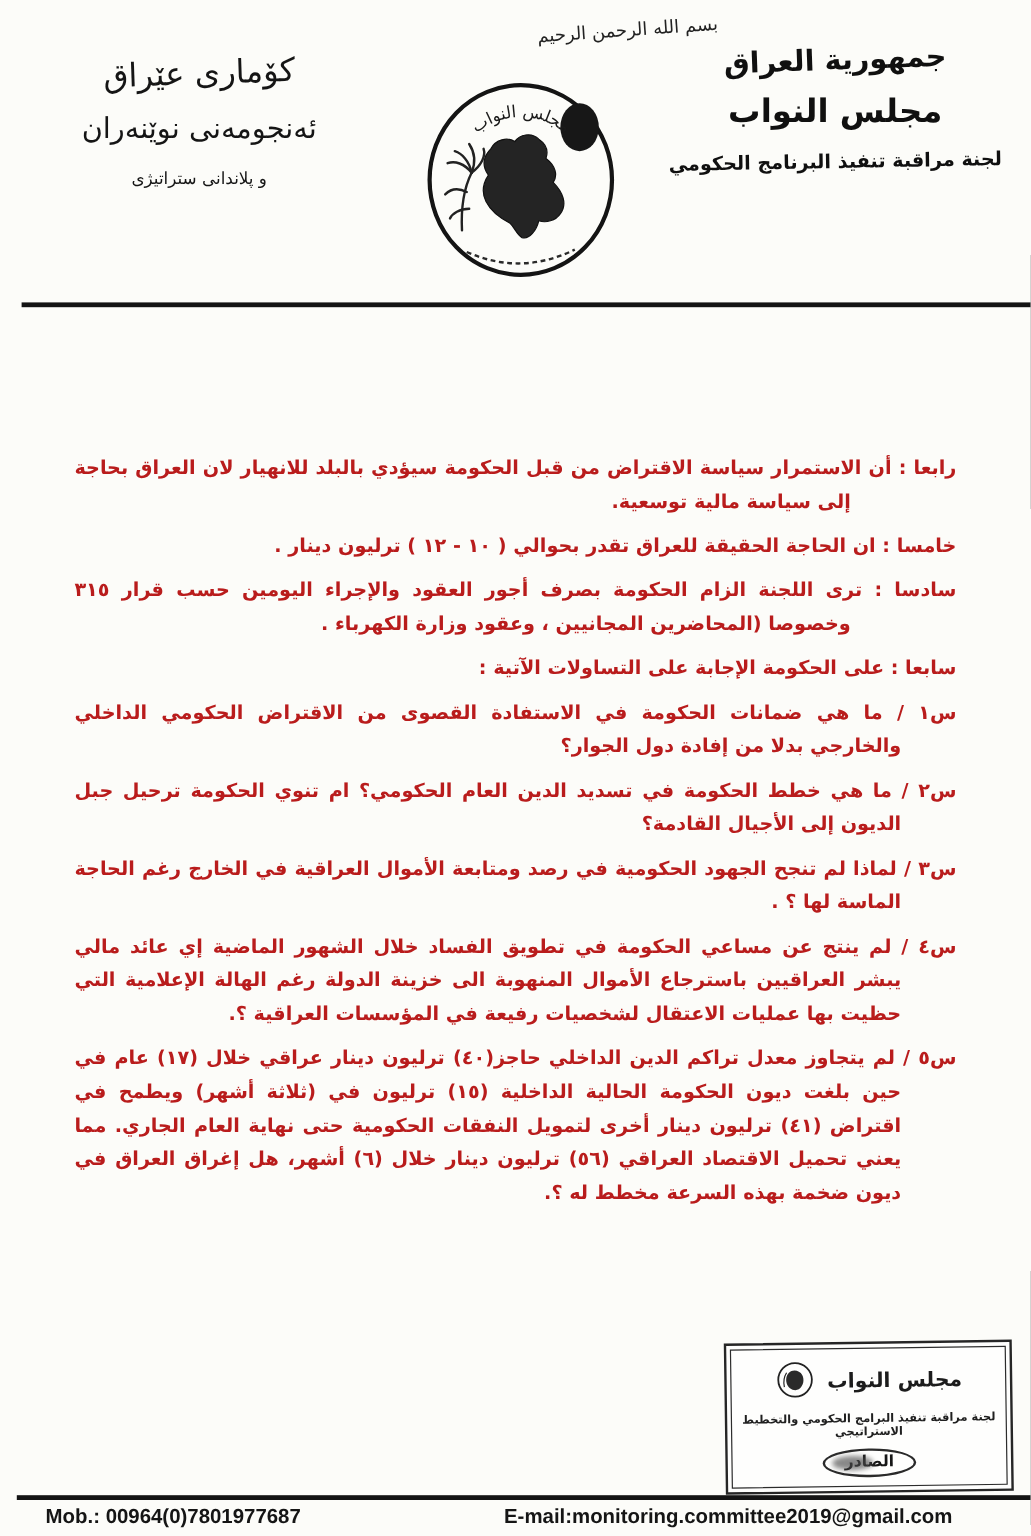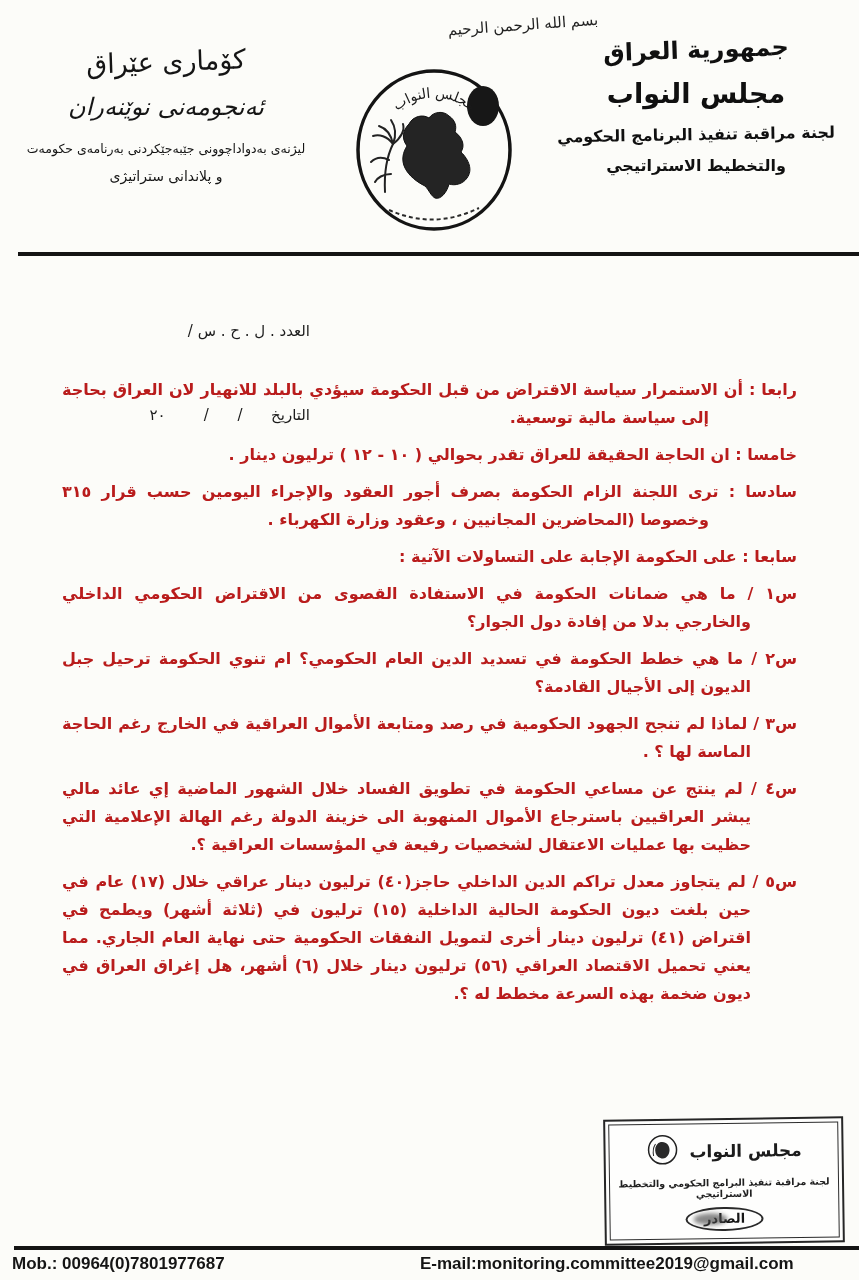--- a/index.html
+++ b/index.html
@@ -3,21 +3,21 @@
 <meta charset="utf-8">
 <style>
   html,body{margin:0;padding:0;background:#888;}
   .page{position:relative;width:859px;height:1280px;margin:0 auto;background:#fcfcf9;
         overflow:hidden;font-family:"DejaVu Sans",sans-serif;color:#1a1a1a;}
   
   .basmala{position:absolute;left:398px;top:16px;width:250px;text-align:center;
            font-size:15px;transform:rotate(-4deg);letter-spacing:.5px;color:#222;}
   .hdr-left{position:absolute;left:14px;top:46px;width:304px;text-align:center;direction:rtl;color:#151515;}
   .hdr-left .l1{font-size:27px;margin-bottom:16px;transform:rotate(-2deg);}
-  .hdr-left .l2{font-size:24px;margin-bottom:20px;font-style:italic;}
+  .hdr-left .l2{font-size:24px;margin-bottom:20px;}
   .hdr-left .l3{font-size:12.5px;margin-bottom:12px;}
   .hdr-left .l4{font-size:14px;}
   .hdr-right{position:absolute;left:540px;top:36px;width:312px;text-align:center;direction:rtl;color:#101010;}
   .hdr-right .l1{font-size:24px;font-weight:bold;margin-bottom:14px;transform:rotate(-2deg);}
   .hdr-right .l2{font-size:27px;font-weight:bold;margin-bottom:16px;}
   .hdr-right .l3{font-size:16px;font-weight:bold;margin-bottom:12px;transform:rotate(-1deg);}
   .hdr-right .l4{font-size:16px;font-weight:bold;}
   .emblem{position:absolute;left:351px;top:62px;}
   .rule-top{position:absolute;left:18px;top:252px;width:841px;height:4px;background:#141414;}
   
@@ -39,34 +39,33 @@
   .stamp-title{font-size:17px;font-weight:bold;color:#1c1c1c;letter-spacing:2px;}
   .stamp-line{font-size:9.5px;font-weight:bold;text-align:center;color:#202020;}
   .stamp-oval{position:relative;border:2px solid #2a2a2a;border-radius:50%;
               padding:0 16px;font-size:13px;font-weight:bold;line-height:20px;color:#161616;}
   .stamp-oval .smudge{position:absolute;left:6px;top:4px;width:34px;height:12px;background:#4a4a4a;
                       border-radius:50%;filter:blur(2px);opacity:.65;}
   
   .rule-bottom{position:absolute;left:14px;top:1246px;width:845px;height:4px;background:#141414;}
   .footer-mob,.footer-email{position:absolute;top:1254px;direction:ltr;
         font-family:"Liberation Sans",sans-serif;font-weight:bold;font-size:17px;color:#151515;}
-  .footer-mob{left:12px;}
+  .footer-mob{left:38px;}
   .footer-email{left:420px;}
 </style>
 </head>
 <body>
 
 <div class="page">
 
   <div class="basmala">بسم الله الرحمن الرحيم</div>
 
   <div class="hdr-left">
     <div class="l1">کۆماری عێراق</div>
     <div class="l2">ئەنجومەنی نوێنەران</div>
-    <div class="l3">لیژنەی بەدواداچوونی جێبەجێکردنی بەرنامەی حکومەت</div>
     <div class="l4">و پلاندانی ستراتیژی</div>
   </div>
 
   <div class="emblem">
     <svg width="166" height="172" viewBox="0 0 166 172" aria-hidden="true">
       <ellipse cx="83" cy="88" rx="76" ry="79" fill="none" stroke="#141414" stroke-width="3.5"></ellipse>
       <ellipse cx="132" cy="44" rx="16" ry="20" fill="#171717"></ellipse>
       <path fill="#242424" stroke="#111" stroke-width="1" d="M58,62 C62,54 72,52 78,56 C82,50 92,48 98,54 C104,58 106,64 104,70
            C112,76 114,84 110,90 C118,98 122,108 116,116 C112,122 104,124 98,122
            C96,130 90,138 84,136 C80,134 78,128 74,124 C66,120 58,114 54,106
@@ -85,29 +84,24 @@
         <textPath href="#sealTopArc" startOffset="50%" text-anchor="middle">مجلس النواب</textPath>
       </text>
       <path d="M38,148 Q83,168 128,146" fill="none" stroke="#2a2a2a" stroke-width="2" stroke-dasharray="4 3"></path>
     </svg>
   </div>
 
   <div class="hdr-right">
     <div class="l1">جمهورية العراق</div>
     <div class="l2">مجلس النواب</div>
     <div class="l3">لجنة مراقبة تنفيذ البرنامج الحكومي</div>
-    <div class="l4">والتخطيط الاستراتيجي</div>
   </div>
 
   <div class="rule-top"></div>
 
-  <div class="refblock">
-    <div>العدد . ل . ح . س /</div>
-    <div>التاريخ      /      /        ٢٠</div>
-  </div>
 
   <div class="bodytext">
     <p class="hang-lg">رابعا :  أن الاستمرار سياسة الاقتراض من قبل الحكومة سيؤدي بالبلد للانهيار لان العراق بحاجة إلى سياسة مالية توسعية.</p>
     <p class="hang-lg">خامسا : ان الحاجة الحقيقة للعراق تقدر بحوالي ( ١٠ - ١٢ ) ترليون دينار .</p>
     <p class="hang-lg">سادسا : ترى اللجنة الزام الحكومة  بصرف أجور العقود والإجراء اليومين حسب قرار ٣١٥ وخصوصا (المحاضرين المجانيين ، وعقود وزارة الكهرباء .</p>
     <p class="hang-lg">سابعا : على الحكومة الإجابة على التساولات الآتية :</p>
     <p class="hang-sm">س١ / ما هي ضمانات الحكومة في الاستفادة القصوى من الاقتراض الحكومي الداخلي والخارجي بدلا من إفادة دول الجوار؟</p>
     <p class="hang-sm">س٢ / ما هي خطط الحكومة في تسديد الدين العام الحكومي؟ ام تنوي الحكومة ترحيل جبل الديون إلى الأجيال القادمة؟</p>
     <p class="hang-sm">س٣ / لماذا لم تنجح الجهود الحكومية في رصد ومتابعة الأموال العراقية في الخارج رغم الحاجة الماسة لها ؟ .</p>
     <p class="hang-sm">س٤ / لم ينتج عن مساعي الحكومة في تطويق الفساد خلال الشهور الماضية إي عائد مالي يبشر العراقيين باسترجاع الأموال المنهوبة الى خزينة الدولة رغم الهالة الإعلامية التي حظيت بها عمليات الاعتقال لشخصيات رفيعة في المؤسسات العراقية ؟.</p>

